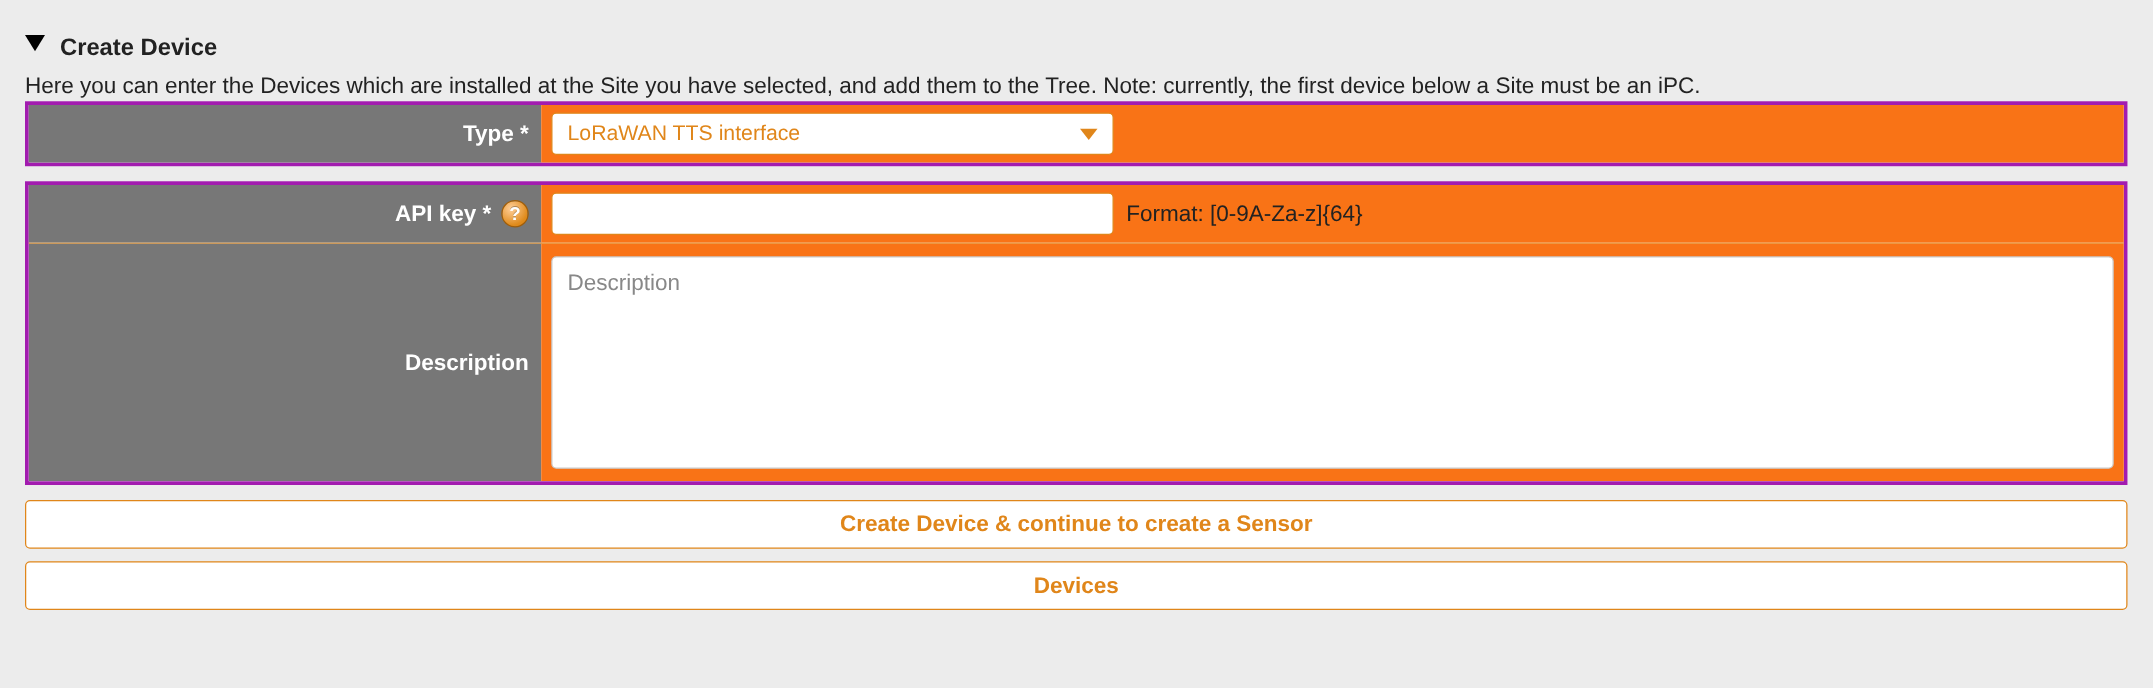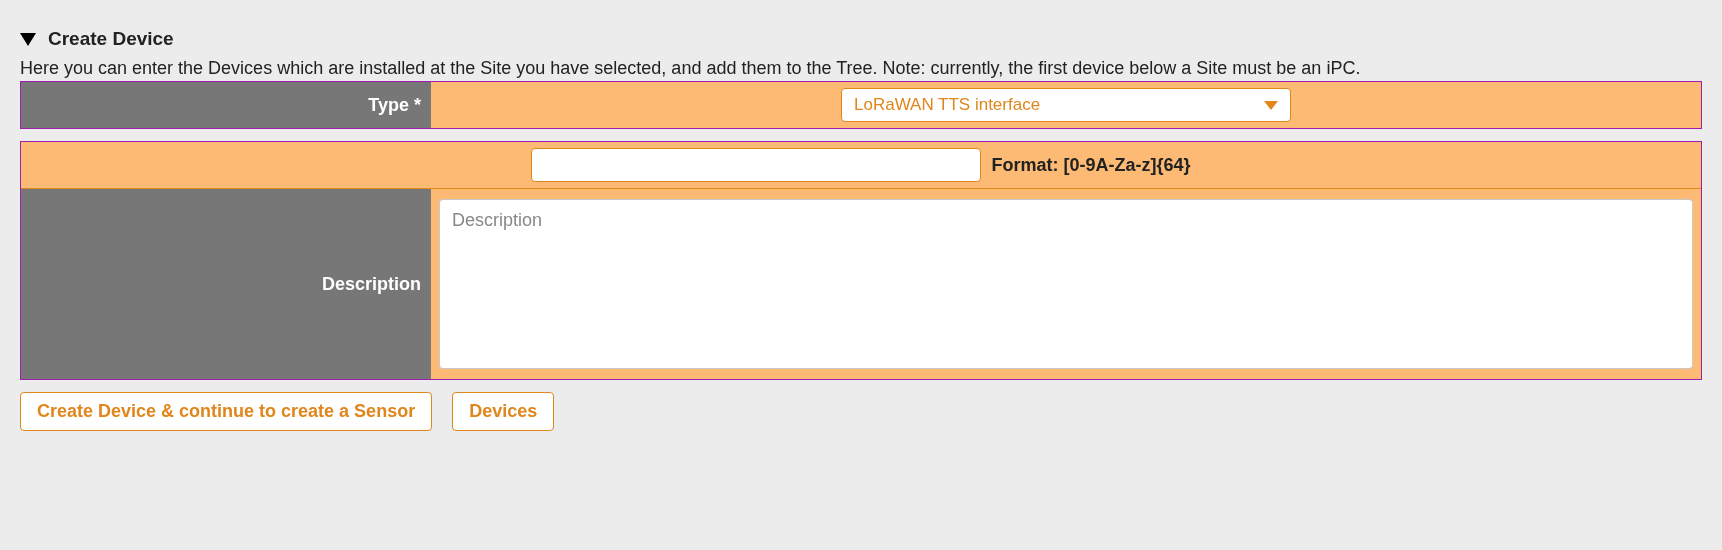--- a/index.html
+++ b/index.html
@@ -9,21 +9,21 @@
     }
     body {
       font-family: "Segoe UI", Arial, sans-serif;
       background: #ececec;
       padding: 10px 20px;
       font-size: 17px;
       color: #222;
     }
     .section-header {
       display: flex;
-      align-items: center;
+      align-items: flex-start;
       gap: 8px;
       font-weight: bold;
       font-size: 19px;
       margin: 18px 0 8px 0;
       cursor: pointer;
     }
     .triangle-down {
       display: inline-block;
       width: 0;
       height: 0;
@@ -31,21 +31,21 @@
       border-right: 8px solid transparent;
       border-top: 13px solid #000;
       margin-right: 4px;
     }
     .intro-text {
       margin: 8px 0 2px 0;
       font-size: 18px;
       color: #222;
     }
     .form-group {
-      border: 1px solid #a21caf;
+      border: 3px solid #a21caf;
       margin-bottom: 12px;
       background: #fff;
     }
     .form-row {
       display: flex;
       align-items: stretch;
     }
     .form-row + .form-row {
       border-top: 1px solid #e0861a;
     }
@@ -65,22 +65,21 @@
     }
     .label-cell.tall {
       min-height: 180px;
     }
     .value-cell {
       flex: 1;
       display: flex;
       align-items: center;
       padding: 6px 8px;
       gap: 10px;
-      background: #fdba74;
-      justify-content: center;
+      background: #f97316;
     }
     .value-cell.tall-cell {
       align-items: flex-start;
       padding: 10px 8px;
     }
     .select-box {
       width: 450px;
       height: 34px;
       border: 1px solid #e0861a;
       border-radius: 4px;
@@ -107,21 +106,20 @@
       border-radius: 4px;
       padding: 0 10px;
       font-size: 17px;
       background: #fff;
       outline: none;
       color: #222;
     }
     .hint-text {
       font-size: 18px;
       color: #222;
-      font-weight: bold;
     }
     .help-icon {
       width: 22px;
       height: 22px;
       border-radius: 50%;
       background: radial-gradient(circle at 35% 30%, #ffcf9a, #e08a1a 70%);
       border: 1px solid #a05e0a;
       display: inline-flex;
       align-items: center;
       justify-content: center;
@@ -142,22 +140,23 @@
       font-family: inherit;
       resize: none;
       background: #fff;
       color: #222;
     }
     .textarea-input::placeholder {
       color: #888;
     }
     .buttons-row {
       display: flex;
-      gap: 20px;
+      gap: 10px;
       margin-top: 4px;
+      flex-direction: column;
     }
     .btn {
       border: 1px solid #e0861a;
       background: #fff;
       color: #e0861a;
       font-size: 18px;
       font-weight: bold;
       padding: 8px 16px;
       border-radius: 4px;
       cursor: pointer;
@@ -182,20 +181,24 @@
       <div class="select-box">
         <span>LoRaWAN TTS interface</span>
         <span class="select-arrow"></span>
       </div>
     </div>
   </div>
 </div>
 
 <div class="form-group">
   <div class="form-row">
+    <div class="label-cell">
+      <span>API key *</span>
+      <span class="help-icon">?</span>
+    </div>
     <div class="value-cell">
       <input type="text" class="text-input" autofocus="" value="" style="">
       <span class="hint-text">Format: [0-9A-Za-z]{64}</span>
     </div>
   </div>
   <div class="form-row">
     <div class="label-cell tall">
       <span>Description</span>
     </div>
     <div class="value-cell tall-cell">

